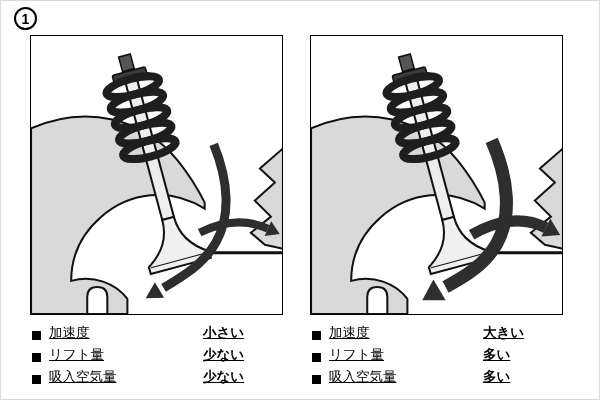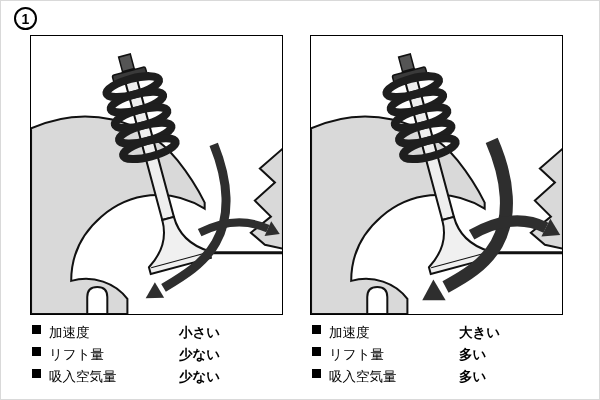--- a/index.html
+++ b/index.html
@@ -21,24 +21,24 @@
   }
   .panel.left  { left:30px; }
   .panel.right { left:310px; }
   .panel svg { width:100%; height:100%; display:block; }
   .specs {
     position:absolute; top:325px; width:253px;
     display:flex; flex-direction:column; gap:7px;
   }
   .specs.left  { left:32px; }
   .specs.right { left:312px; }
-  .spec-row { display:flex; align-items:flex-start; font-size:13.5px; line-height:15px; }
+  .spec-row { display:flex; align-items:flex-end; font-size:13.5px; line-height:15px;text-decoration:underline; }
   .bullet { width:9px; height:9px; background:#000; margin-right:8px; flex:0 0 auto; }
   .spec-label { width:130px; }
-  .spec-value { font-weight:bold; }
+  .spec-value { font-weight:bold;margin-left:24px; }
 </style>
 </head>
 <body>
 
 <svg width="0" height="0" style="position:absolute" aria-hidden="true">
   <defs>
     <g id="scene">
 
       <path d="M0,92 C55,68 112,82 146,124 C158,139 166,152 173,166 L173,172 C138,150 98,156 70,180 C48,199 40,220 40,244 C62,238 84,246 96,262 L96,277 L0,277 Z" fill="#d9d9d9" stroke="#111" stroke-width="2"></path>
 

